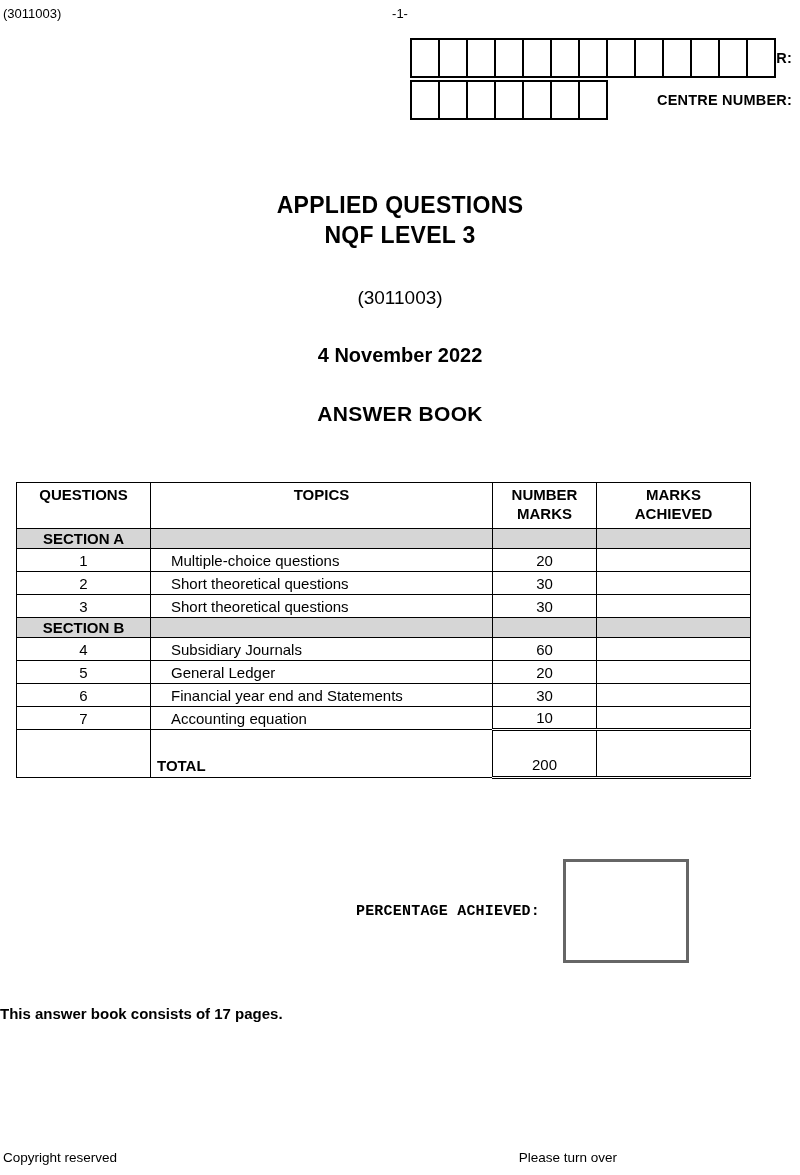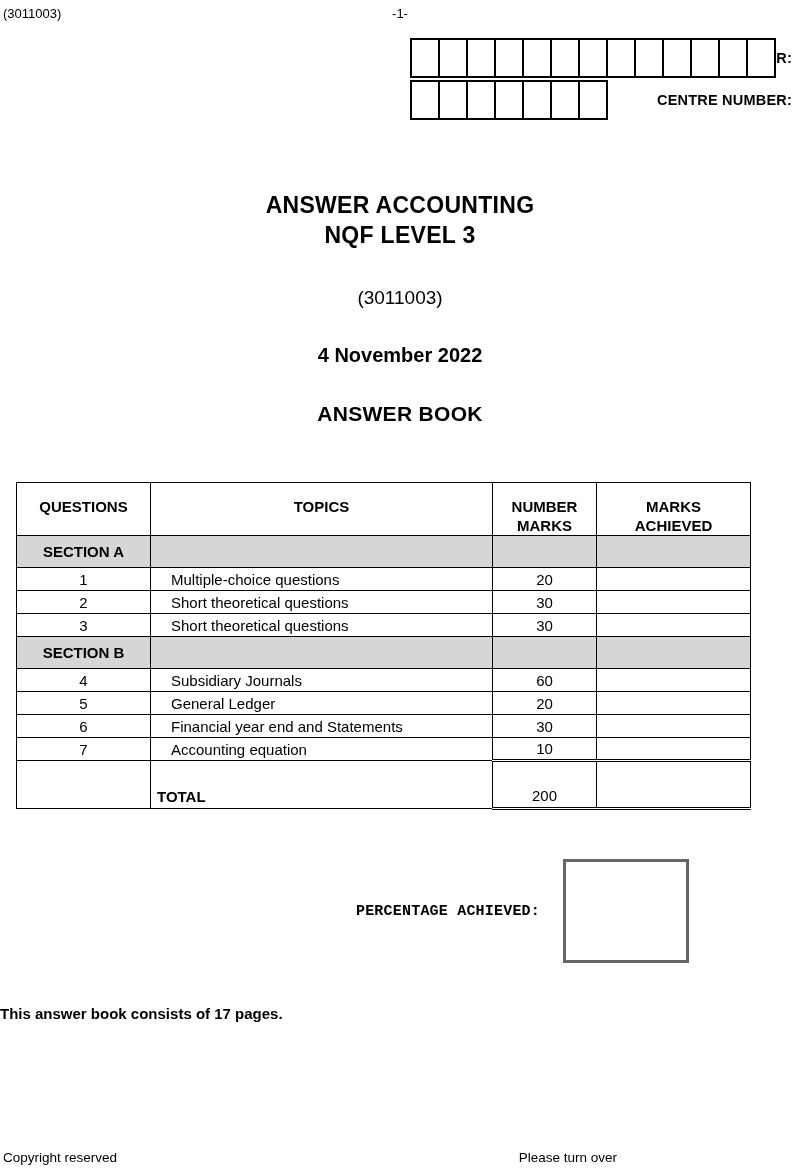--- a/index.html
+++ b/index.html
@@ -143,26 +143,26 @@
   col.c-topic  { width: 342px; }
   col.c-max    { width: 104px; }
   col.c-ach    { width: 154px; }
 
   table.marks thead td {
     text-align: center;
     font-weight: bold;
     font-size: 15px;
     height: 46px;
     line-height: 19px;
-    padding-top: 14px;
+    padding-top: 2px;
     vertical-align: top;
   }
   tr.section td {
     background: #d6d6d6;
-    height: 32px;
+    height: 20px;
     margin-left: 20px;
   }
   tr.section td.qcell {
     text-align: center;
     font-weight: bold;
     font-size: 15px;
   }
   tr.item td { height: 23px; }
   tr.item td.qcell { text-align: center; }
   tr.item td.topiccell { text-align: left; padding-left: 20px; }
@@ -289,21 +289,21 @@
         <div class="cell"></div>
         <div class="cell"></div>
         <div class="cell"></div>
       </div>
   </div>
 
 </div>
 
 <div class="titles">
   <div class="title-main">
-    <div>ANSWER ACCOUNTING</div>
+    <div>APPLIED QUESTIONS</div>
     <div>NQF LEVEL 3</div>
   </div>
   <div class="title-code">(3011003)</div>
   <div class="title-date">4 November 2022</div>
   <div class="title-booktype">ANSWER BOOK</div>
 </div>
 
 <div class="marks-table-wrap">
   <table class="marks">
     <colgroup>

